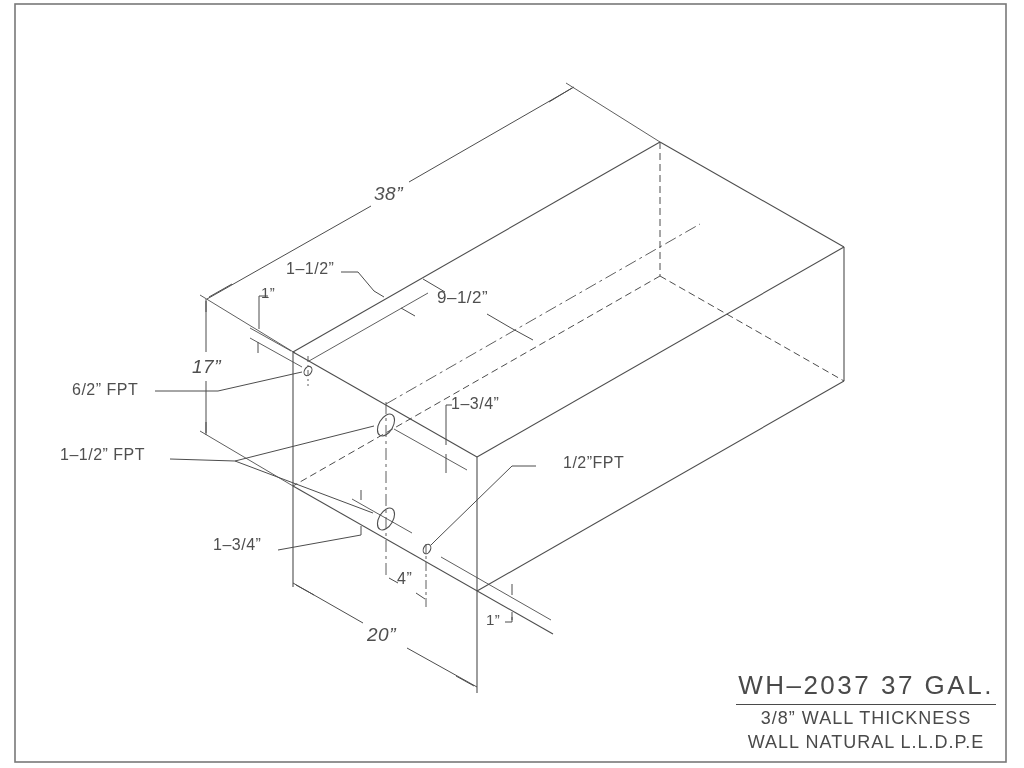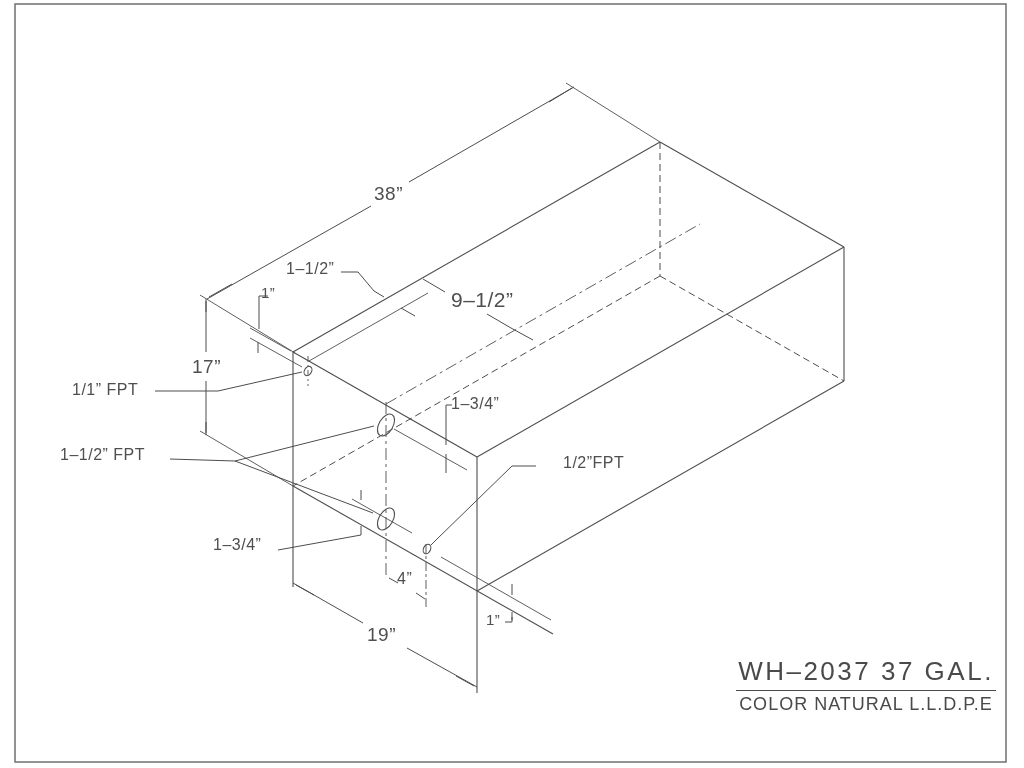--- a/index.html
+++ b/index.html
@@ -6,29 +6,29 @@
   #canvas{
     position:relative;width:1024px;height:768px;background:#ffffff;
     font-family:"Liberation Sans", sans-serif;overflow:hidden;
   }
   #linework{position:absolute;left:0;top:0;}
   .t{
     position:absolute;color:#4f4f4f;white-space:nowrap;
     font-family:"Liberation Sans", sans-serif;letter-spacing:0.5px;line-height:1;
   }
   .dim{font-size:16px;}
-  .dim-big{font-size:19px;}
+  .dim-big{font-size:19px;font-style:italic;}
   .dim-sm{font-size:15px;}
   .lbl{font-size:16px;}
   #titleblock{
     position:absolute;left:725px;top:656px;width:282px;text-align:center;color:#4a4a4a;
   }
   #tb-title{
     display:inline-block;font-size:26px;letter-spacing:2.5px;
-    padding:0 2px 3px 2px;border-bottom:1.6px solid #4a4a4a;color:#4a4a4a;
+    padding:0 2px 3px 2px;border-bottom:1.6px solid #4a4a4a;color:#4a4a4a;margin-top:14px;
   }
   .tb-sub{font-size:18px;letter-spacing:1px;margin-top:3px;color:#4a4a4a;}
 </style>
 </head>
 <body>
 
 <div id="canvas">
 
   <svg id="linework" width="1024" height="768" viewBox="0 0 1024 768">
     <defs>
@@ -134,31 +134,32 @@
     <g stroke="#4d4d4d" stroke-width="1.1" fill="none">
       <ellipse cx="386" cy="425" rx="7" ry="12" transform="rotate(30 386 425)"></ellipse>
       <ellipse cx="386" cy="519" rx="7" ry="12" transform="rotate(30 386 519)"></ellipse>
       <ellipse cx="308" cy="371" rx="3.5" ry="5" transform="rotate(30 308 371)"></ellipse>
       <ellipse cx="427" cy="549" rx="3.5" ry="5" transform="rotate(25 427 549)"></ellipse>
     </g>
   </svg>
 
   <span class="t dim-big" style="left:374px;top:184px;">38”</span>
   <span class="t dim-big" style="left:192px;top:357px;">17”</span>
-  <span class="t dim-big" style="left:367px;top:625px;">19”</span>
+  <span class="t dim-big" style="left:367px;top:625px;">20”</span>
   <span class="t dim-sm" style="left:261px;top:285px;">1”</span>
   <span class="t dim" style="left:286px;top:261px;">1–1/2”</span>
-  <span class="t dim" style="left:451px;top:289px;font-size:21px;">9–1/2”</span>
+  <span class="t dim" style="left:437px;top:289px;font-size:17px;">9–1/2”</span>
   <span class="t dim" style="left:451px;top:396px;">1–3/4”</span>
   <span class="t dim" style="left:213px;top:537px;">1–3/4”</span>
   <span class="t dim" style="left:397px;top:571px;">4”</span>
   <span class="t dim-sm" style="left:486px;top:612px;">1”</span>
 
-  <span class="t lbl" style="left:72px;top:382px;">1/1” FPT</span>
+  <span class="t lbl" style="left:72px;top:382px;">6/2” FPT</span>
   <span class="t lbl" style="left:60px;top:447px;">1–1/2” FPT</span>
   <span class="t lbl" style="left:563px;top:455px;">1/2”FPT</span>
 
   <div id="titleblock">
     <span id="tb-title">WH–2037 37 GAL.</span>
-    <div class="tb-sub">COLOR NATURAL L.L.D.P.E</div>
+    <div class="tb-sub">3/8” WALL THICKNESS</div>
+    <div class="tb-sub">WALL NATURAL L.L.D.P.E</div>
   </div>
 
 </div>
 
 </body></html>

